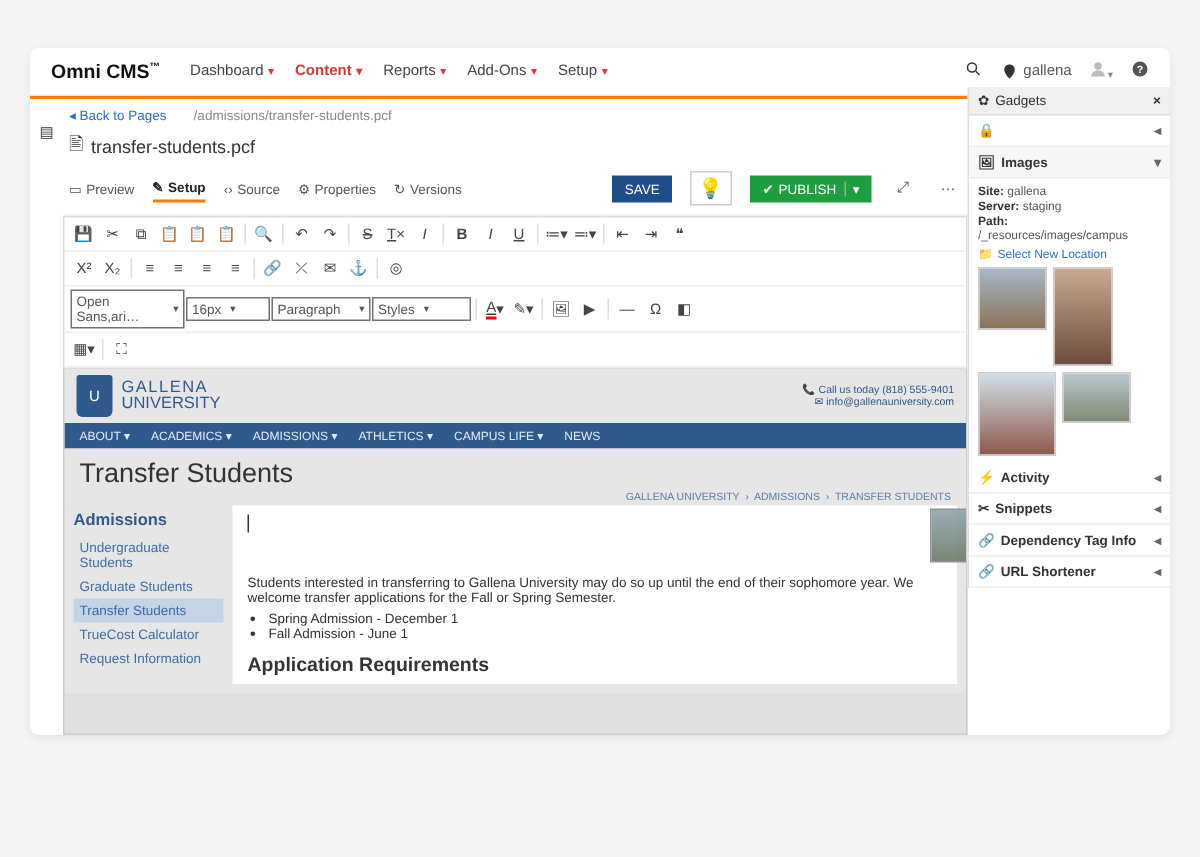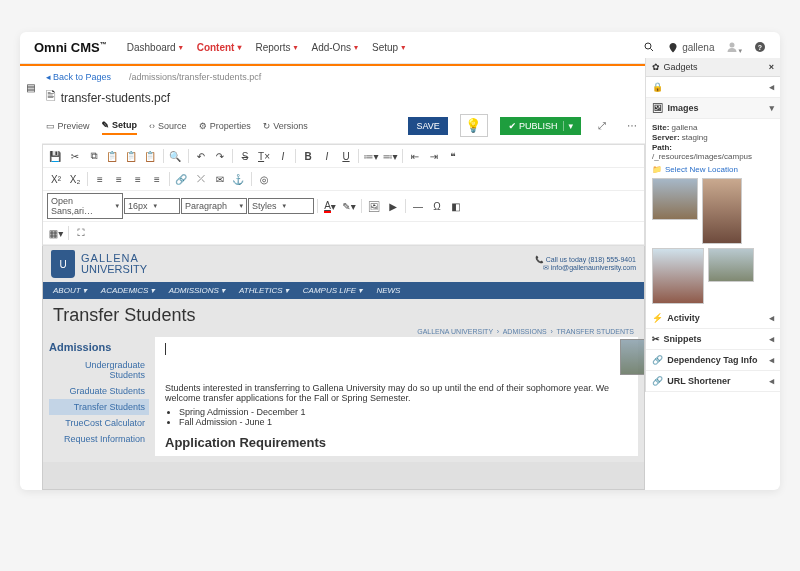--- a/index.html
+++ b/index.html
@@ -51,28 +51,28 @@
 .tbtn { width:18px; height:18px; display:flex; align-items:center; justify-content:center; cursor:pointer; border:1px solid transparent; font-size:10px; }
 .sep { width:1px; height:14px; background:#ddd; margin:0 2px; }
 .sel { font-size:9px; border:1px solid #737373; padding:2px 3px; display:flex; align-items:center; gap:6px; cursor:pointer; color:#555; }
 .sel .dd{font-size:7px;}
 .preview { background:#e0e0e0; border:1px solid #ccc; border-top:none; position:relative; height:244px; overflow:hidden;}
 .univ-hdr { display:flex; align-items:center; padding:4px 8px; background:#e6e6e6;}
 .univ-logo { display:flex; align-items:center; gap:6px; }
 .shield { width:24px;height:28px;background:#305a8c;border-radius:2px 2px 4px 4px;display:flex;align-items:center;justify-content:center;color:#fff;font-size:10px;}
 .univ-name { color:#305a8c; font-size:11px; line-height:1; }
 .univ-contact { margin-left:auto; text-align:right; font-size:7px; color:#305a8c;}
-.univ-nav { background:#305a8c; display:flex; gap:14px; padding:4px 10px; font-size:8px; color:#e3ecf5;font-style:italic;}
+.univ-nav { background:#305a8c; display:flex; gap:14px; padding:4px 10px; font-size:8px; color:#e3ecf5;}
 .univ-nav span{cursor:pointer;}
 .page-title { font-size:18px; color:#333; padding:6px 10px 2px; background:#e6e6e6;}
 .bcrumb { font-size:7px; color:#5a7fa8; text-align:right; padding:0 10px 2px; background:#e6e6e6;}
 .page-body { display:flex; background:#e6e6e6; }
 .sidenav { width:112px; padding:4px 6px; font-size:9px;}
 .sidenav h4{font-size:11px;color:#305a8c;margin-bottom:4px;}
-.sidenav a{display:block;color:#3a6ea8;padding:3px 4px;cursor:pointer;text-align:right;}
+.sidenav a{display:block;color:#3a6ea8;padding:3px 4px;cursor:pointer;}
 .sidenav a.active{background:#c3d4e6;}
 .editable { flex:1; background:#fff; margin:0 6px 6px 0; padding:6px 10px; font-size:9px; color:#333; position:relative;}
 .editable .drag { position:absolute; top:2px; right:-26px; width:44px; height:36px; background:linear-gradient(#8fa4b0,#6b7a66); border:1px solid #888; opacity:.9;}
 .editable h2{font-size:13px;margin-top:8px;}
 .editable ul{margin:4px 0 6px 14px;}
 .cursor-line{border-left:1px solid #333;height:12px;display:inline-block;}
 svg{display:block;}
 .bold{font-weight:bold;}
 </style>
 </head>

